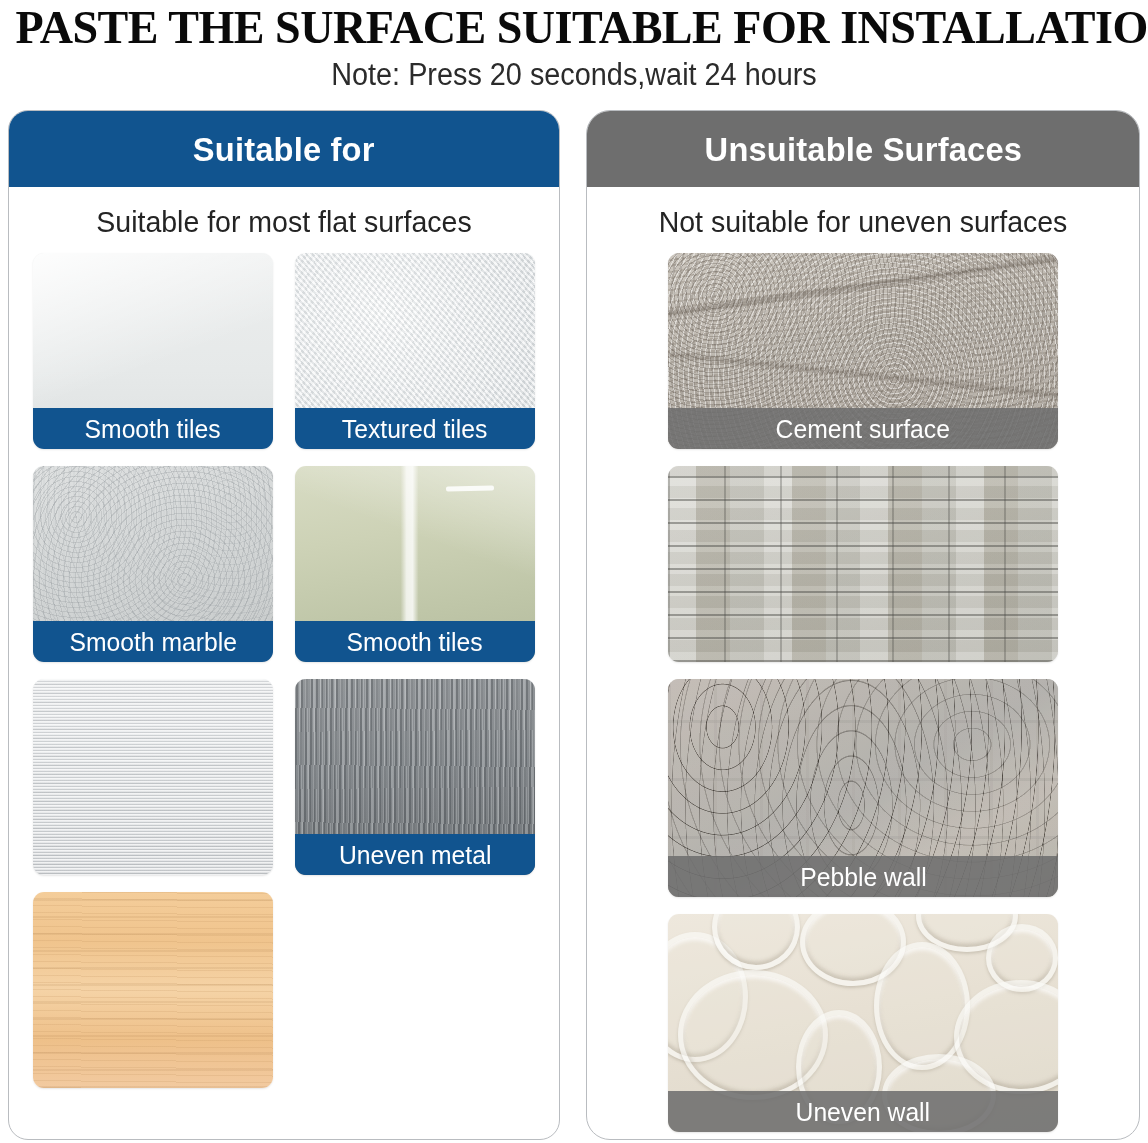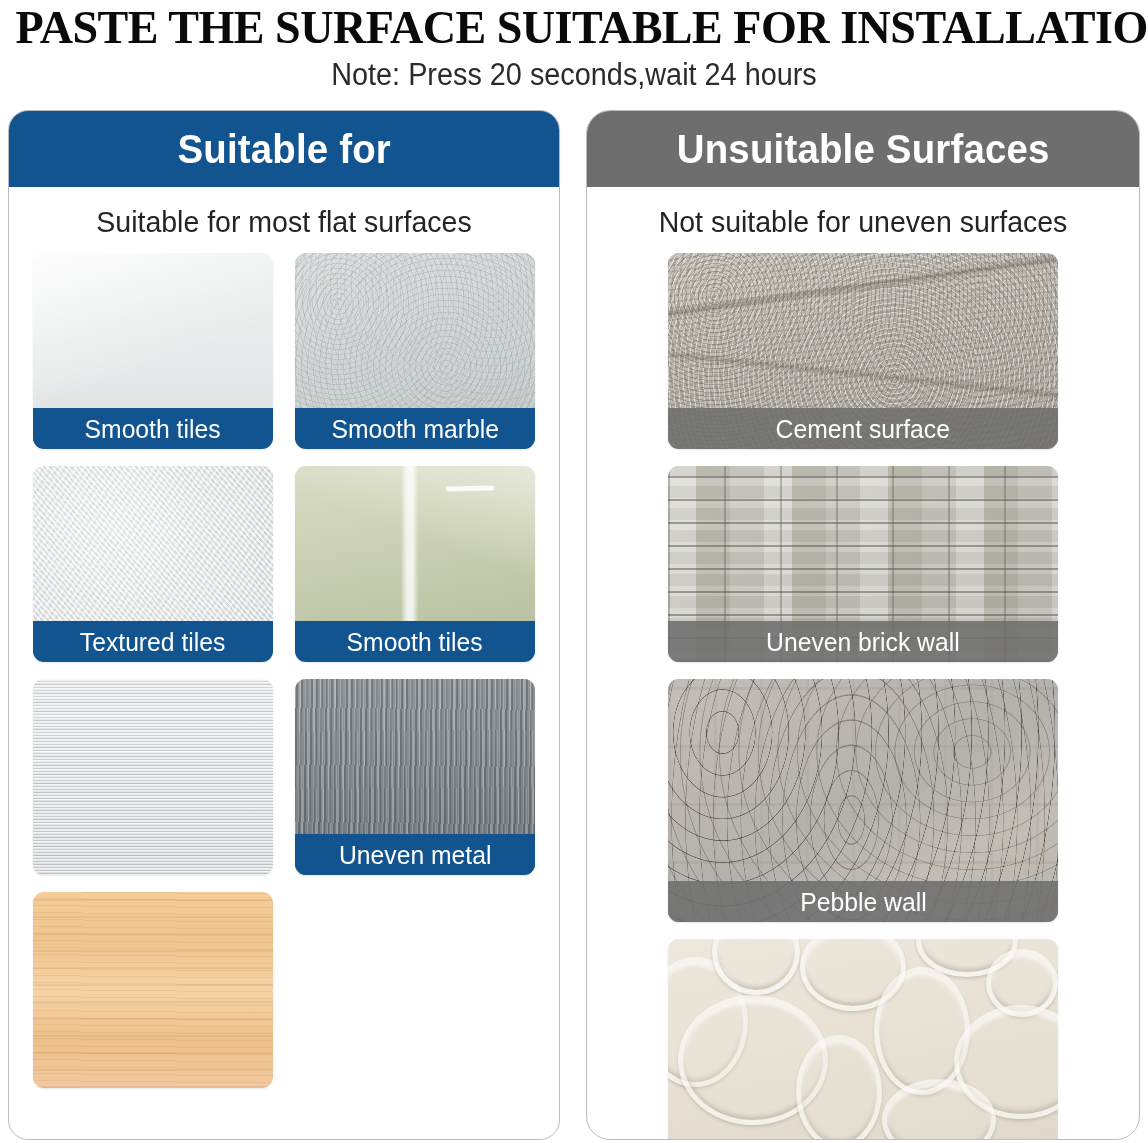--- a/index.html
+++ b/index.html
@@ -65,21 +65,21 @@
   }
   .panel-left  { width: 552px; }
   .panel-right { width: 554px; border-radius: 24px; }
 
   .panel-header {
     height: 76px;
     display: flex;
     align-items: center;
     justify-content: center;
     color: #ffffff;
-    font-size: 40px;
+    font-size: 34px;
     font-weight: bold;
     letter-spacing: 0.2px;
     transform: none;
   }
   .panel-header span { transform: scaleX(0.96); display: inline-block; }
   .header-blue { background: #11548f; }
   .header-gray { background: #6e6e6e; }
 
   .panel-caption {
     text-align: center;
@@ -109,21 +109,21 @@
   }
 
   .tile {
     position: relative;
     border-radius: 11px;
     overflow: hidden;
     box-shadow: 0 1px 2px rgba(0,0,0,0.10);
   }
   .tile-left  { width: 240px; height: 196px; }
   .tile-right { width: 390px; height: 196px; }
-  .tile-right.tall { height: 243px; }
+  .tile-right.tall { height: 218px; }
 
   .swatch {
     position: absolute;
     inset: 0;
   }
   .tile-label {
     position: absolute;
     left: 0;
     right: 0;
     bottom: 0;
@@ -290,30 +290,30 @@
     <div class="grid-left">
 
       <div class="tile tile-left">
         <div class="swatch sw-smooth-tile"></div>
         <div class="tile-label label-blue">
           <span>Smooth tiles</span>
         </div>
       </div>
 
       <div class="tile tile-left">
+        <div class="swatch sw-textured-tile"></div>
+        <div class="tile-label label-blue">
+          <span>Textured tiles</span>
+        </div>
+      </div>
+
+      <div class="tile tile-left">
         <div class="swatch sw-smooth-marble"></div>
         <div class="tile-label label-blue">
           <span>Smooth marble</span>
-        </div>
-      </div>
-
-      <div class="tile tile-left">
-        <div class="swatch sw-textured-tile"></div>
-        <div class="tile-label label-blue">
-          <span>Textured tiles</span>
         </div>
       </div>
 
 
       <div class="tile tile-left">
         <div class="swatch sw-glass-tile"></div>
         <div class="tile-label label-blue">
           <span>Smooth tiles</span>
         </div>
       </div>
@@ -345,23 +345,20 @@
 
       <div class="tile tile-right">
         <div class="swatch sw-cement"></div>
         <div class="tile-label label-gray">
           <span>Cement surface</span>
         </div>
       </div>
 
       <div class="tile tile-right">
         <div class="swatch sw-brick"></div>
-        <div class="tile-label label-gray">
-          <span>Uneven brick wall</span>
-        </div>
       </div>
 
       <div class="tile tile-right tall">
         <div class="swatch sw-pebble"></div>
         <div class="tile-label label-gray">
           <span>Pebble wall</span>
         </div>
       </div>
 
       <div class="tile tile-right tall">

